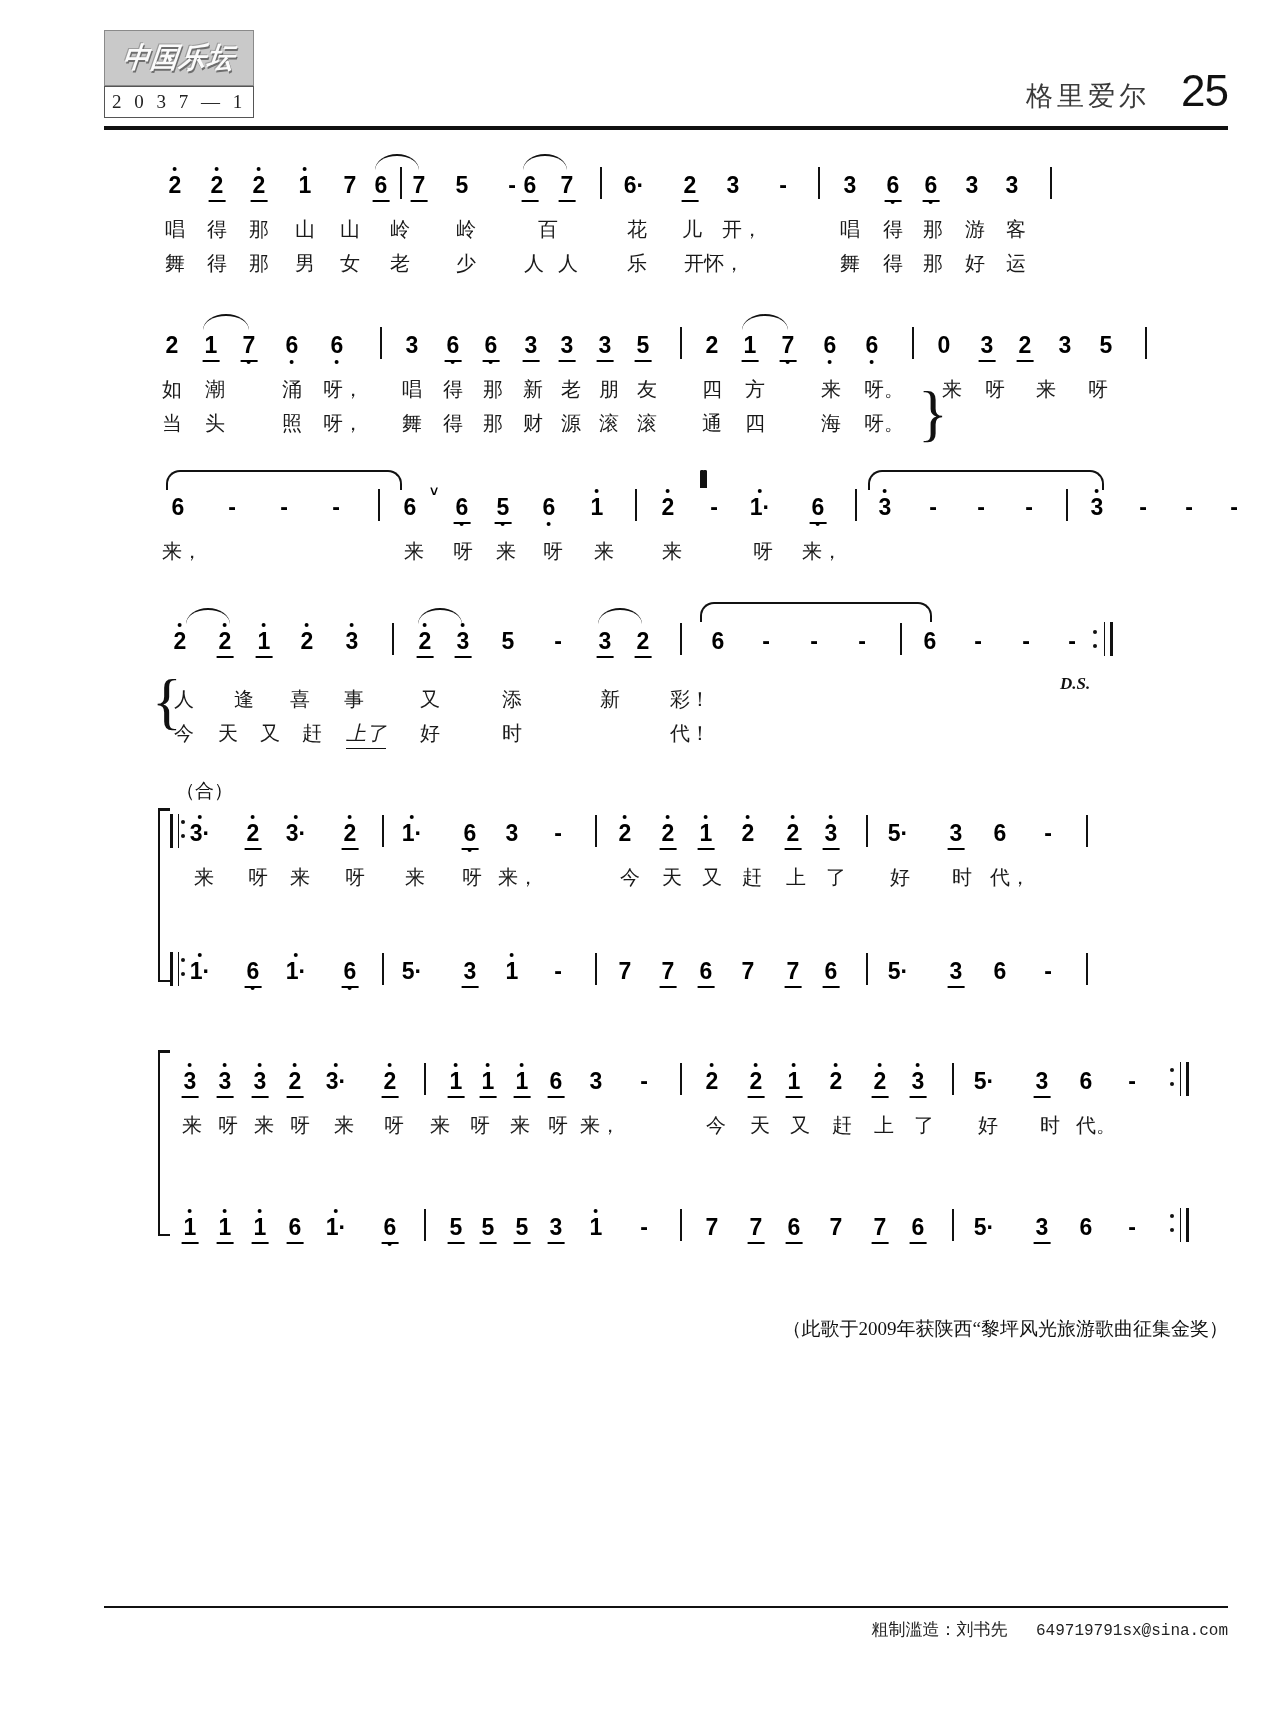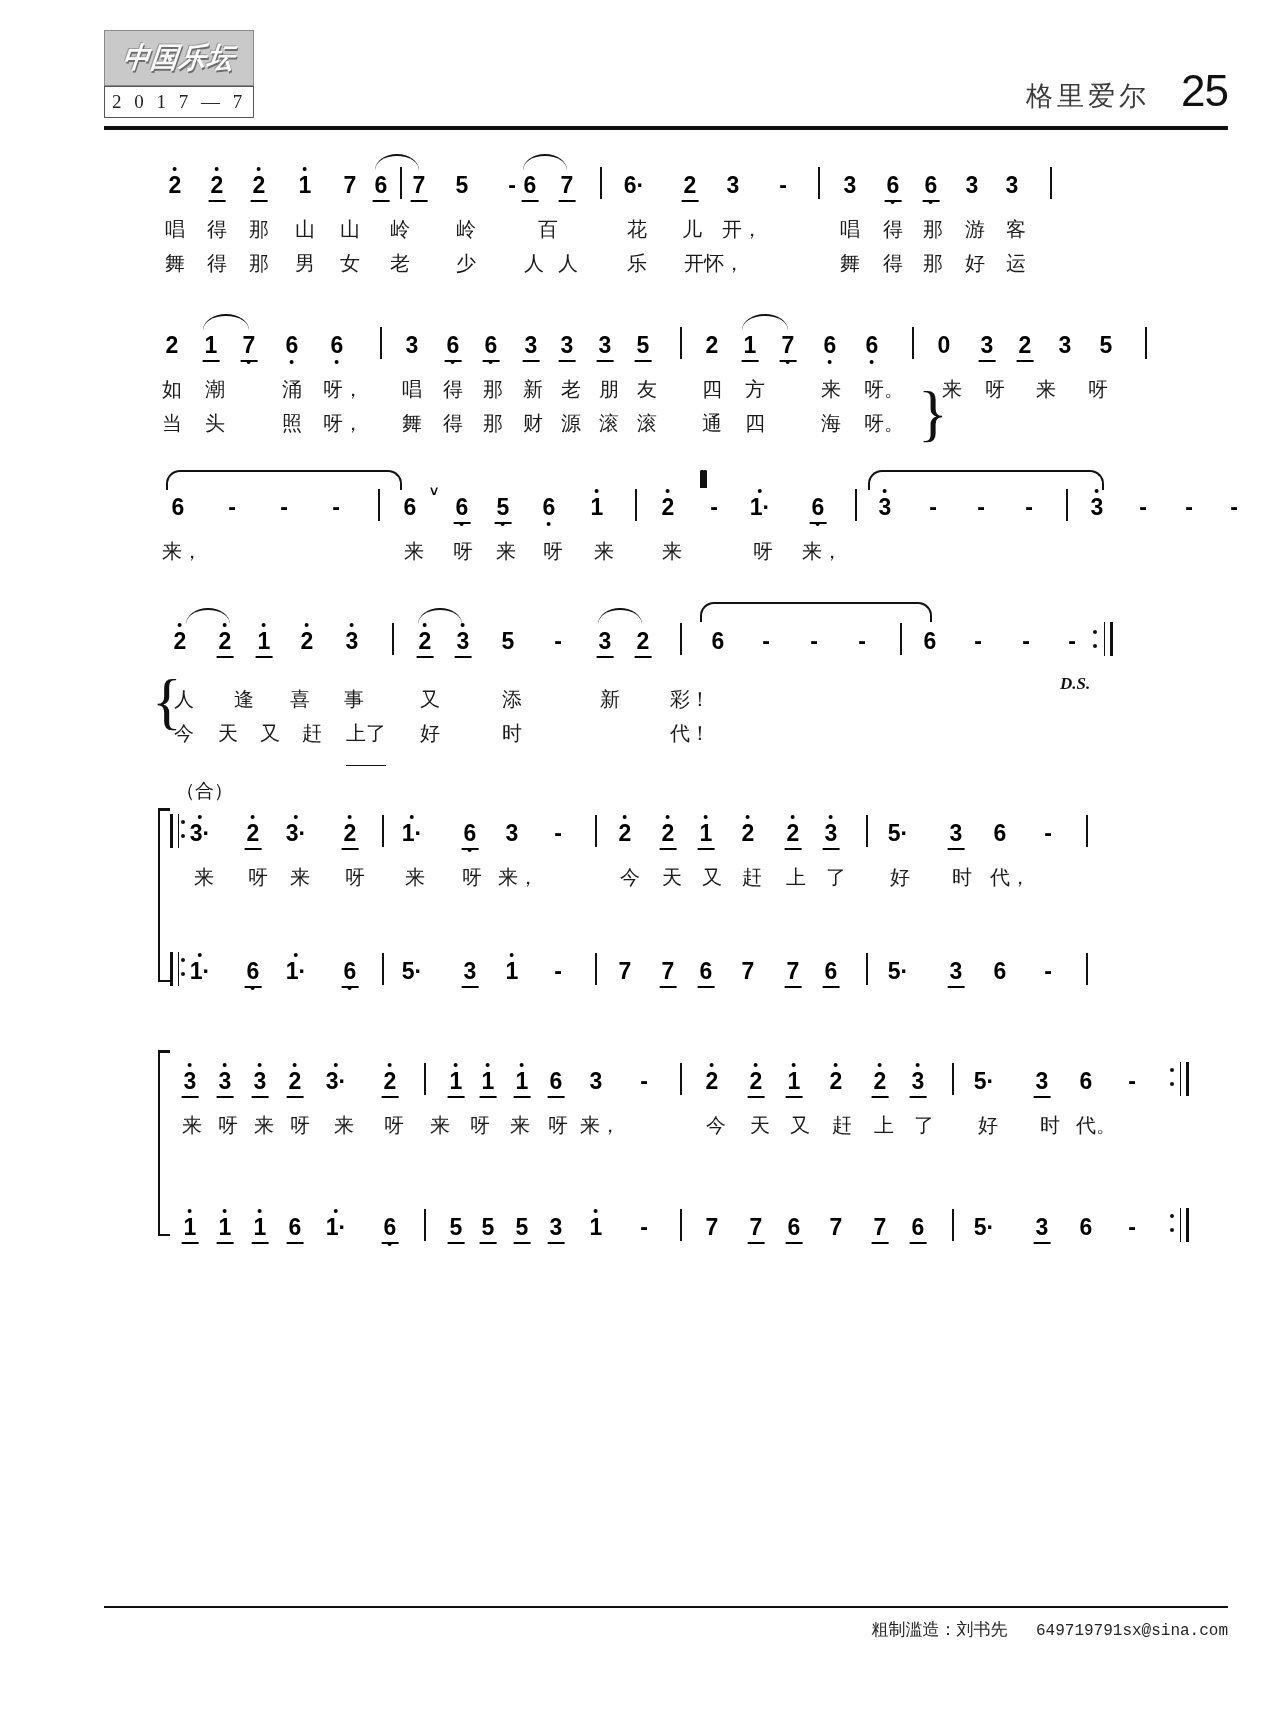--- a/index.html
+++ b/index.html
@@ -77,21 +77,21 @@
     content:"";position:absolute;left:50%;bottom:-7px;transform:translateX(-50%);
     width:4px;height:4px;border-radius:50%;background:#000;
   }
   .beam1::after,.beam2::after{
     content:"";position:absolute;left:-2px;right:-2px;bottom:-3px;height:2px;background:#000;
   }
   .barline{position:absolute;top:-3px;width:2px;height:32px;background:#111;transform:none;}
   .slur{position:absolute;border-top:2px solid #111;border-radius:50%/100% 100% 0 0;height:14px;}
   .tie-long{position:absolute;border-top:2px solid #111;height:16px;
     border-radius:14px 14px 0 0;border-left:2px solid #111;border-right:2px solid #111;}
-  .underline-lyr{border-bottom:1.5px solid #111;padding-bottom:18px;}
+  .underline-lyr{border-bottom:1.5px solid #111;padding-bottom:1px;font-style:italic;}
   .ds{position:absolute;font-family:"Liberation Serif",serif;font-style:italic;font-size:17px;color:#111;}
   .breath{position:absolute;font-size:14px;font-weight:bold;}
   .repeat-start,.repeat-end{position:absolute;top:-4px;height:34px;}
   .repeat-start{border-left:3px solid #111;border-right:1.5px solid #111;width:5px;}
   .repeat-end{border-right:3px solid #111;border-left:1.5px solid #111;width:5px;}
   .rdots{position:absolute;width:4px;height:4px;border-radius:50%;background:#111;}
   .brace{position:absolute;font-family:"Liberation Serif",serif;font-size:62px;line-height:1;color:#111;}
   .hejia{position:absolute;font-family:"Liberation Serif",serif;font-size:19px;color:#111;}
   .sysbracket{position:absolute;border-left:2.5px solid #111;}
   .sysbracket::before{content:"";position:absolute;left:-2.5px;top:0;width:12px;height:2.5px;background:#111;}
@@ -116,21 +116,21 @@
 </head>
 <body>
 
 <div class="page">
 
   <div class="header">
     <div class="logo-box">
       <span class="logo-text">中国乐坛</span>
     </div>
     <div class="issue-box">
-      <span class="issue-text">2 0 1 7 — 7</span>
+      <span class="issue-text">2 0 3 7 — 1</span>
     </div>
     <div class="section-title">格里爱尔</div>
     <div class="page-num">25</div>
     <div class="hdr-rule"></div>
   </div>
 
   <div class="score">
 
     <div class="sysrow" style="height:142px;">
       <div class="notes" style="margin-top:20px;">
@@ -538,20 +538,23 @@
         <span class="it nc" style="left:984px"><span class="n"><span class="g">5·</span></span></span>
         <span class="it nc beam1" style="left:1042px"><span class="n"><span class="g">3</span></span></span>
         <span class="it nc" style="left:1086px"><span class="n"><span class="g">6</span></span></span>
         <span class="it nc" style="left:1132px"><span class="n"><span class="g">-</span></span></span>
         <span class="repeat-end" style="left:1180px"></span>
         <span class="rdots" style="left:1170px;top:2px"></span>
         <span class="rdots" style="left:1170px;top:16px"></span>
       </div>
     </div>
 
+    <div class="sysrow" style="height:52px;">
+      <div class="awardline" style="top:18px">（此歌于2009年获陕西“黎坪风光旅游歌曲征集金奖）</div>
+    </div>
 
   </div>
 
 
   <div class="ftr-rule"></div>
   <div class="footer">
     <span>粗制滥造：刘书先</span>
     <span style="display:inline-block;width:20px"></span>
     <span class="mono">649719791sx@sina.com</span>
   </div>

